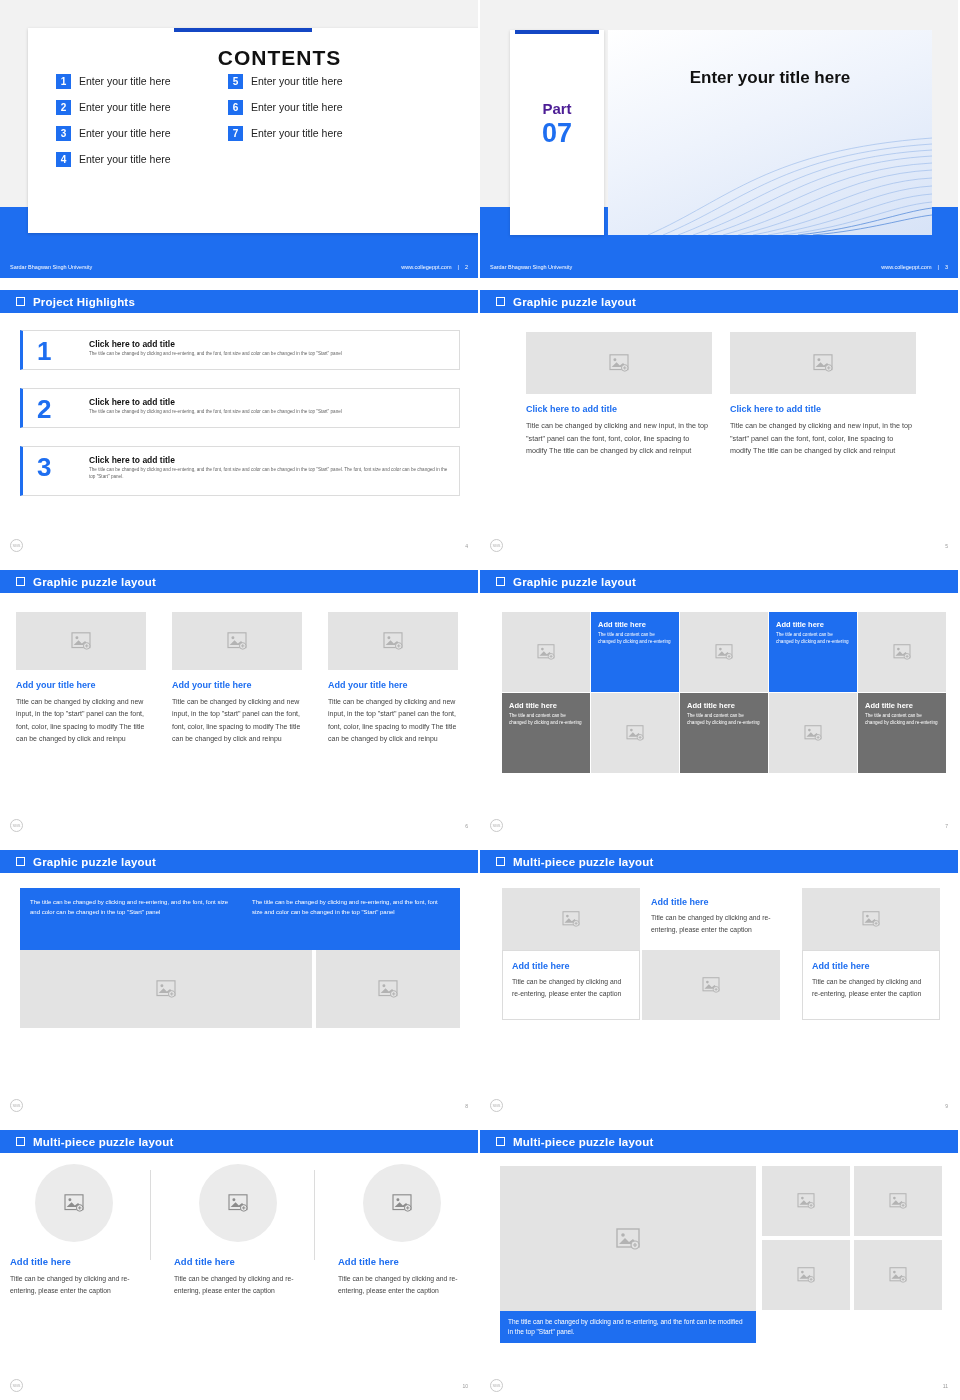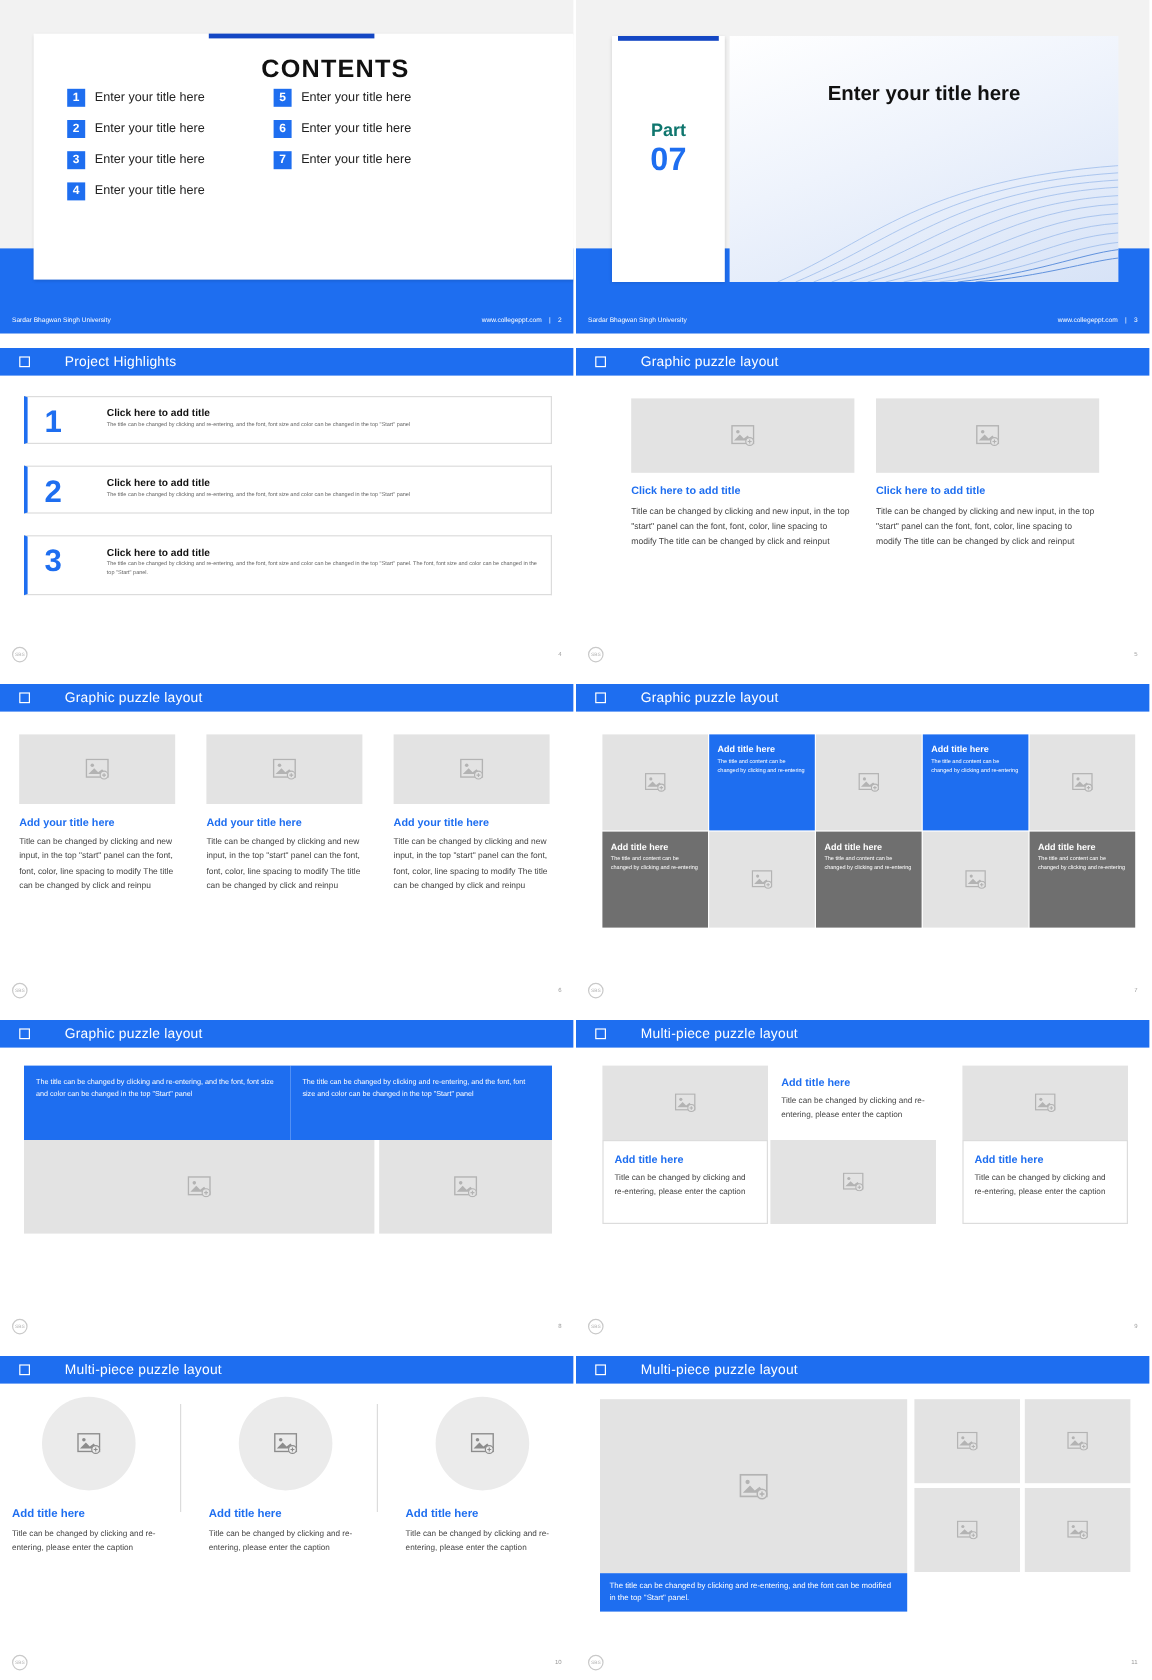--- a/index.html
+++ b/index.html
@@ -47,34 +47,34 @@
   .s2-itxt { font-size:10.5px; color:#222; }
   .s2-foot { position:absolute; left:0; right:0; bottom:0; height:22px; display:flex; align-items:center;
     justify-content:space-between; padding:0 10px; color:#ffffff; font-size:5.5px; }
   .s2-foot .r { display:flex; gap:6px; align-items:center; }
 
   
   .s3-bg { position:absolute; inset:0; background:#f2f2f2; }
   .s3-blueband { position:absolute; left:0; right:0; top:207px; height:73px; background:#1e6ef0; }
   .s3-left { position:absolute; left:30px; top:30px; width:94px; height:205px; background:#ffffff; box-shadow:0 1px 3px rgba(0,0,0,.15); }
   .s3-left-bar { position:absolute; left:5px; top:0; width:84px; height:4px; background:#1447c4; }
-  .s3-part { position:absolute; top:70px; left:0; right:0; text-align:center; font-size:15px; font-weight:bold; color:#0f766e; }
+  .s3-part { position:absolute; top:70px; left:0; right:0; text-align:center; font-size:15px; font-weight:bold; color:#4c1d95; }
   .s3-num { position:absolute; top:88px; left:0; right:0; text-align:center; font-size:27px; font-weight:bold; color:#1e6ef0; }
   .s3-right { position:absolute; left:128px; top:30px; width:324px; height:205px;
      background:linear-gradient(160deg,#ffffff 0%,#eef3fc 45%,#d7e3f7 100%); overflow:hidden; }
   .s3-right-title { position:absolute; top:38px; left:0; right:0; text-align:center; font-size:17px; font-weight:bold; color:#111; }
   .s3-foot { position:absolute; left:0; right:0; bottom:0; height:22px; display:flex; align-items:center;
     justify-content:space-between; padding:0 10px; color:#ffffff; font-size:5.5px; }
   .s3-foot .r { display:flex; gap:6px; align-items:center; }
 
   
   .hdr { position:absolute; left:0; top:10px; right:0; height:23px; background:#1e6ef0;
      display:flex; align-items:center; gap:8px; padding-left:16px; color:#fff; }
   .hdr-sq { width:9px; height:9px; border:1.5px solid #ffffff; }
-  .hdr-txt { font-size:11.5px; font-weight:normal; letter-spacing:.2px;margin-left:21px; }
+  .hdr-txt { font-size:11.5px; font-weight:bold; letter-spacing:.2px; }
   .pg { position:absolute; right:10px; bottom:9px; font-size:5px; color:#999; }
   .logo { position:absolute; left:10px; bottom:6px; width:13px; height:13px; border-radius:50%;
      border:1px solid #c9c9c9; color:#b4b4b4; font-size:4px; display:flex; align-items:center; justify-content:center; }
 
   
   .ph { background:#e3e3e3; display:flex; align-items:center; justify-content:center; }
   .ph svg { opacity:.55; }
   .ph-circ { background:#ebebeb; border-radius:50%; display:flex; align-items:center; justify-content:center; }
 
   

